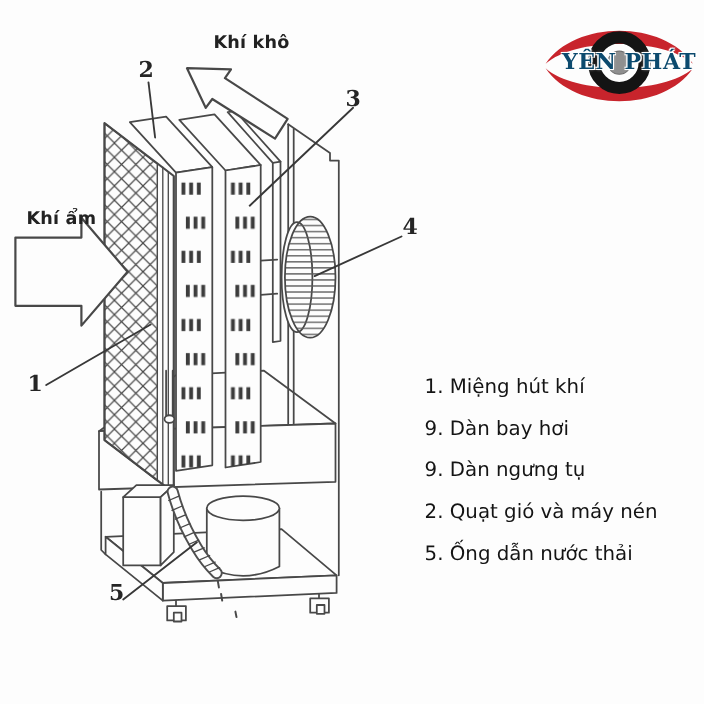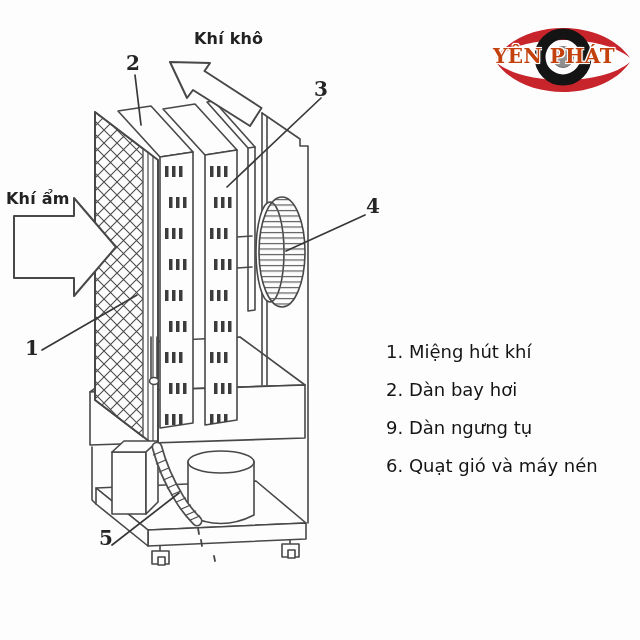--- a/index.html
+++ b/index.html
@@ -4,39 +4,39 @@
 <style>
   html,body{margin:0;padding:0;}
   body{width:640px;height:640px;overflow:hidden;background:#fff;
        font-family:"DejaVu Sans","Liberation Sans",sans-serif;}
   .canvas{position:relative;width:640px;height:640px;background:#fdfdfd;padding-left:19px;}
   .lineart{position:absolute;left:0;top:0;}
 
   .flow-label{position:absolute;font-size:16px;font-weight:bold;color:#222;
               letter-spacing:0.2px;white-space:nowrap;}
   .flow-dry{left:194px;top:29px;}
-  .flow-humid{left:6px;top:189px;}
+  .flow-humid{left:24px;top:189px;}
 
   .callout{position:absolute;font-family:"DejaVu Serif","Liberation Serif",serif;
            font-weight:bold;font-size:20px;color:#252525;line-height:1;}
   .c1{left:25px;top:338px;}
   .c2{left:126px;top:53px;}
   .c3{left:314px;top:79px;}
   .c4{left:366px;top:196px;}
   .c5{left:99px;top:528px;}
 
   .legend{position:absolute;left:386px;top:342px;display:flex;
           flex-direction:column;gap:18px;}
   .legend-item{font-size:18px;color:#141414;line-height:20px;white-space:nowrap;}
 
   .logo{position:absolute;left:493px;top:10px;width:140px;height:88px;}
   .logo svg{position:absolute;left:0;top:0;}
-  .logo-text{position:absolute;left:0;top:34px;width:140px;text-align:left;
+  .logo-text{position:absolute;left:0;top:34px;width:140px;text-align:right;
              font-family:"DejaVu Serif","Liberation Serif",serif;font-weight:bold;
-             font-size:20px;letter-spacing:0.5px;color:#c2410c;white-space:nowrap;
+             font-size:20px;letter-spacing:0.5px;color:#0c4a6e;white-space:nowrap;
              text-shadow:-1px -1px 0 #fff,1px -1px 0 #fff,-1px 1px 0 #fff,
                           1px 1px 0 #fff,0 0 3px #fff;}
 </style>
 </head>
 <body>
 
 <div class="canvas">
 
   <svg class="lineart" width="640" height="640" viewBox="0 0 640 640">
     <defs>
@@ -170,23 +170,24 @@
   <span class="flow-label flow-humid">Khí ẩm</span>
 
   <span class="callout c1">1</span>
   <span class="callout c2">2</span>
   <span class="callout c3">3</span>
   <span class="callout c4">4</span>
   <span class="callout c5">5</span>
 
   <div class="legend">
     <div class="legend-item">1. Miệng hút khí</div>
-    <div class="legend-item">2. Dàn bay hơi</div>
+    <div class="legend-item">9. Dàn bay hơi</div>
     <div class="legend-item">9. Dàn ngưng tụ</div>
-    <div class="legend-item">6. Quạt gió và máy nén</div>
+    <div class="legend-item">2. Quạt gió và máy nén</div>
+    <div class="legend-item">5. Ống dẫn nước thải</div>
   </div>
 
   <div class="logo">
     <svg width="140" height="88" viewBox="0 0 140 88">
       <path d="M3,48 C30,8 110,8 137,48 C110,24 30,24 3,48 Z" fill="#c8242c"></path>
       <path d="M3,52 C30,92 110,92 137,52 C110,76 30,76 3,52 Z" fill="#c8242c"></path>
       <circle cx="70" cy="47" r="23" fill="none" stroke="#141414" stroke-width="11"></circle>
       <circle cx="70" cy="47" r="10.5" fill="#8f8f8f" stroke="#6e6e6e" stroke-width="1"></circle>
     </svg>
     <span class="logo-text">YÊN PHÁT</span>

